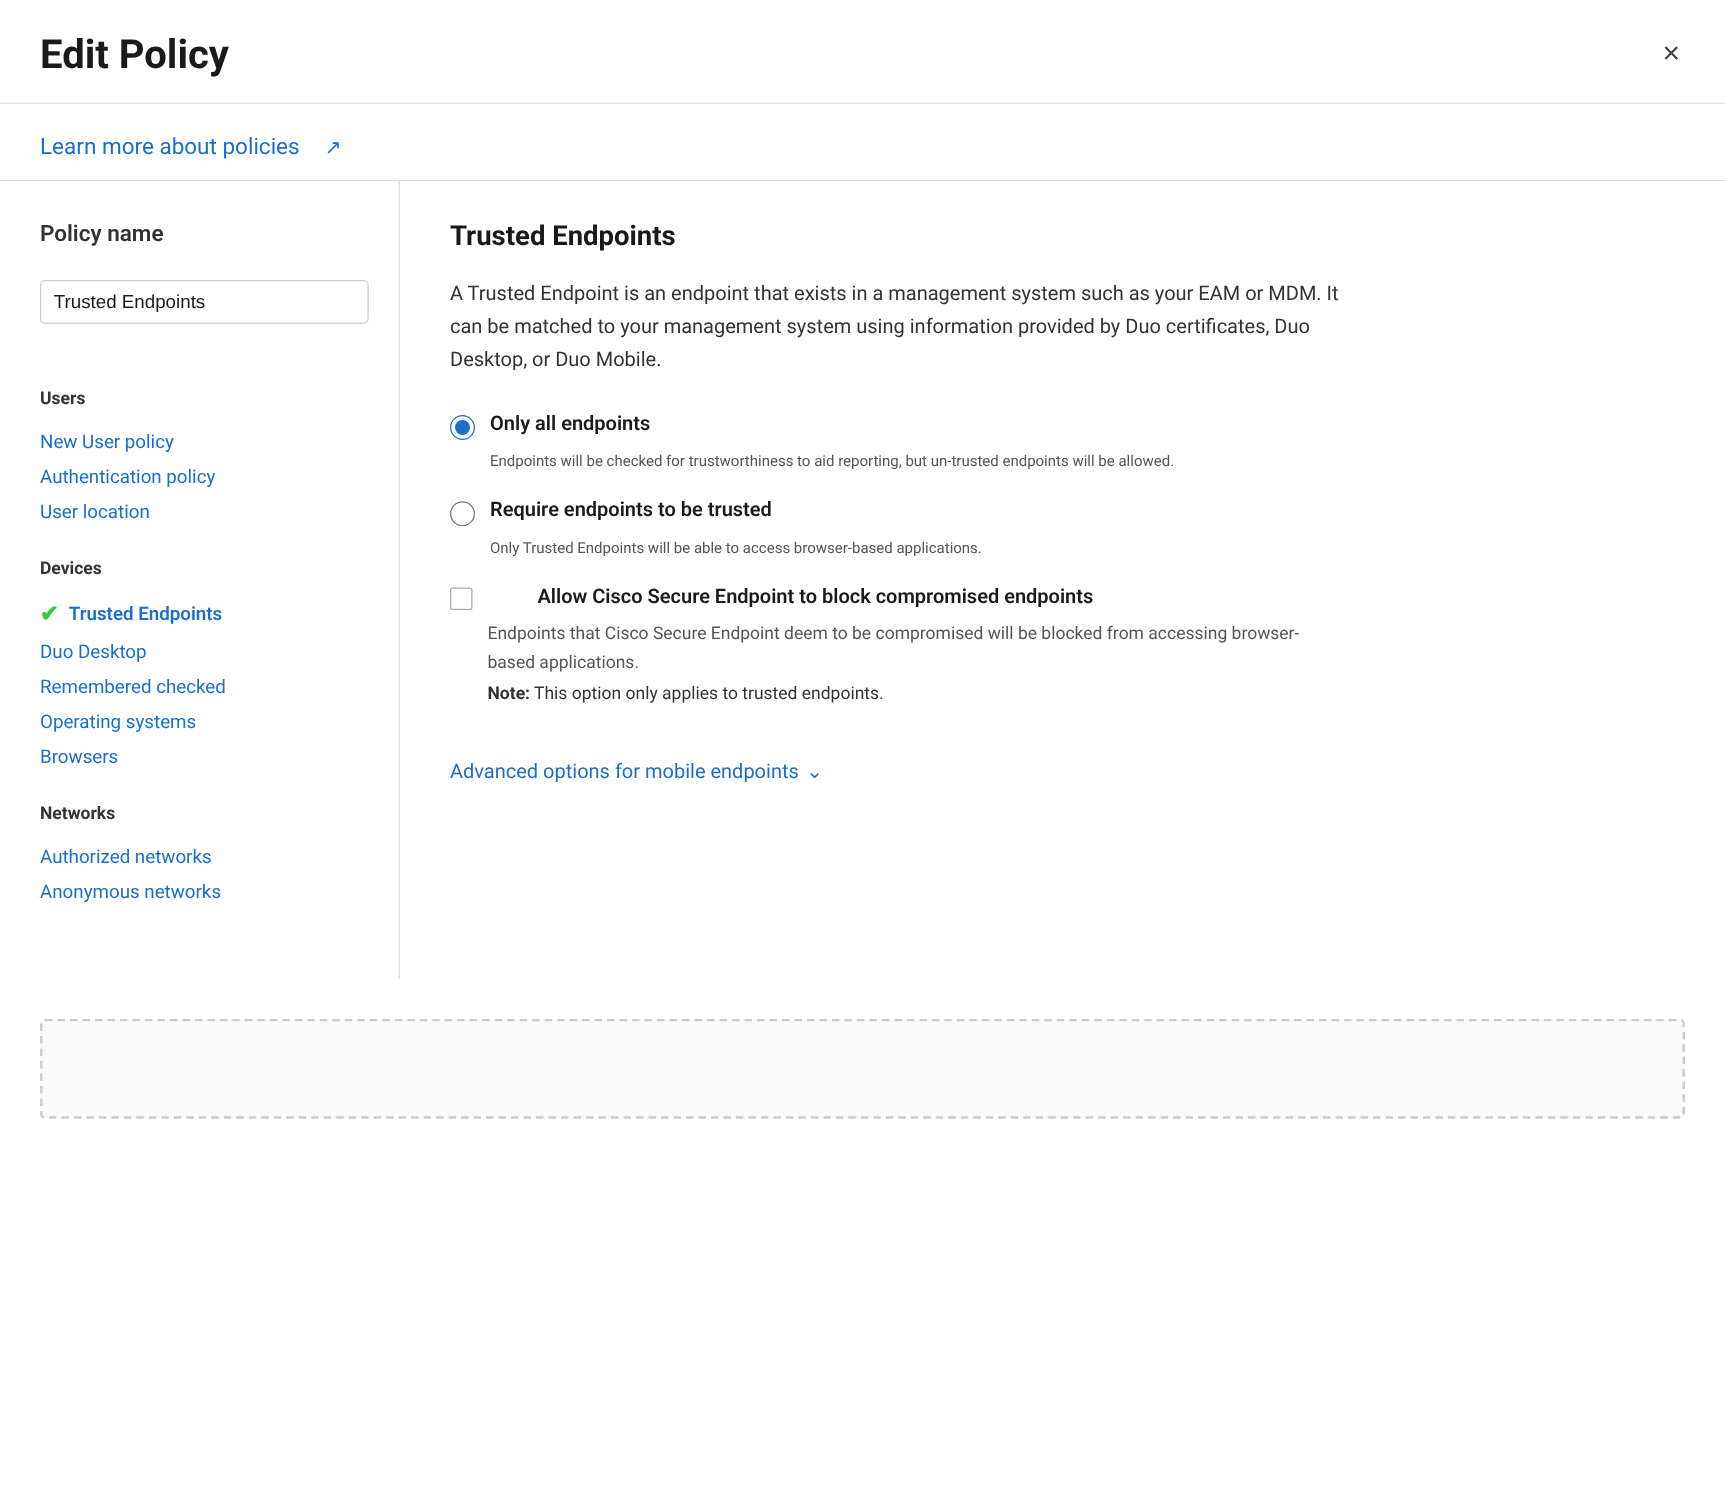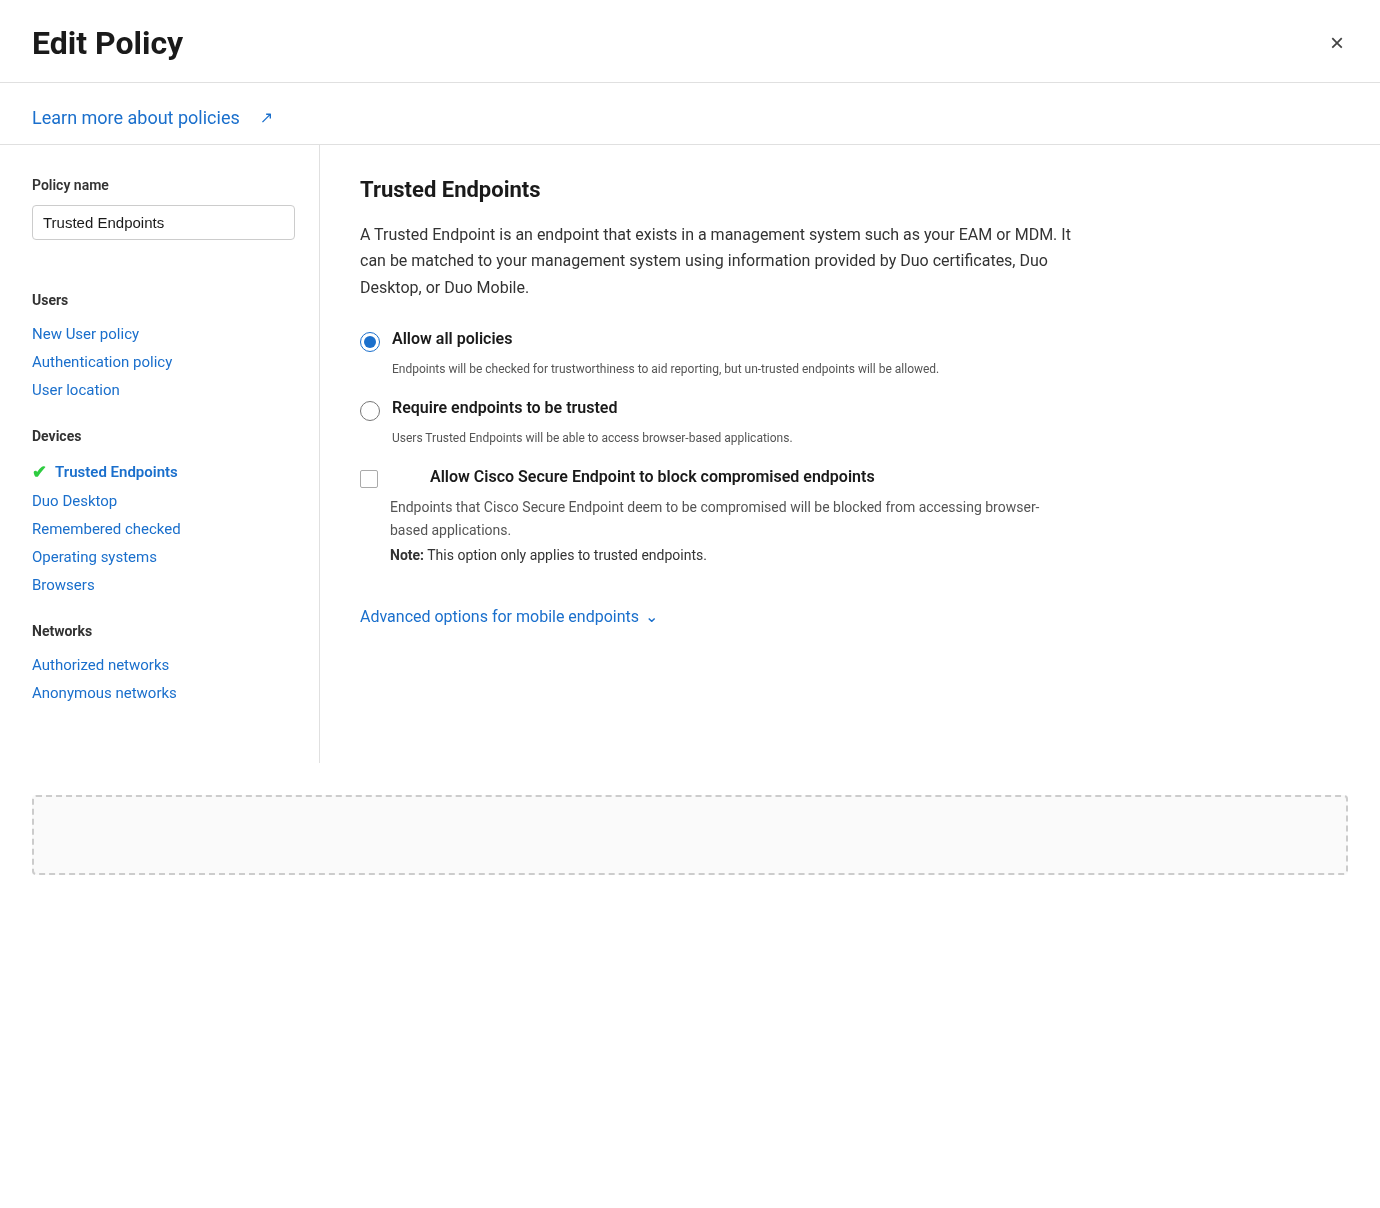--- a/index.html
+++ b/index.html
@@ -56,24 +56,24 @@
       padding: 0;
     }
     .sidebar {
       width: 320px;
       min-width: 300px;
       padding: 32px 24px 32px 32px;
       border-right: 1px solid #e0e0e0;
       flex-shrink: 0;
     }
     .policy-name-label {
-      font-size: 14px;
+      font-size: 18px;
       font-weight: 600;
       color: #333;
-      margin-bottom: 12px;
+      margin-bottom: 26px;
     }
     .policy-name-input {
       width: 100%;
       border: 1px solid #ccc;
       border-radius: 4px;
       padding: 8px 10px;
       font-size: 15px;
       color: #1a1a1a;
       margin-bottom: 28px;
       background: #fff;
@@ -283,32 +283,32 @@
     </div>
 
     <div class="main-content">
       <h2 class="section-title">Trusted Endpoints</h2>
       <p class="description-text">A Trusted Endpoint is an endpoint that exists in a management system such as your EAM or MDM. It can be matched to your management system using information provided by Duo certificates, Duo Desktop, or Duo Mobile.</p>
 
       
       <div class="option-group">
         <div class="radio-option">
           <input type="radio" name="endpoint-policy" id="allow-all" checked="" style="">
-          <label class="radio-label" for="allow-all">Allow all policies</label>
+          <label class="radio-label" for="allow-all">Only all endpoints</label>
         </div>
         <div class="radio-desc">Endpoints will be checked for trustworthiness to aid reporting, but un-trusted endpoints will be allowed.</div>
       </div>
 
       
       <div class="option-group">
         <div class="radio-option">
           <input type="radio" name="endpoint-policy" id="require-trusted" style="">
           <label class="radio-label" for="require-trusted">Require endpoints to be trusted</label>
         </div>
-        <div class="radio-desc">Users Trusted Endpoints will be able to access browser-based applications.</div>
+        <div class="radio-desc">Only Trusted Endpoints will be able to access browser-based applications.</div>
       </div>
 
       
       <div class="option-group">
         <div class="checkbox-option">
           <input type="checkbox" id="allow-cisco" style="">
           <label class="checkbox-label" for="allow-cisco">Allow Cisco Secure Endpoint to block compromised endpoints</label>
         </div>
         <div class="checkbox-desc">Endpoints that Cisco Secure Endpoint deem to be compromised will be blocked from accessing browser-based applications.</div>
         <div class="note-text">

